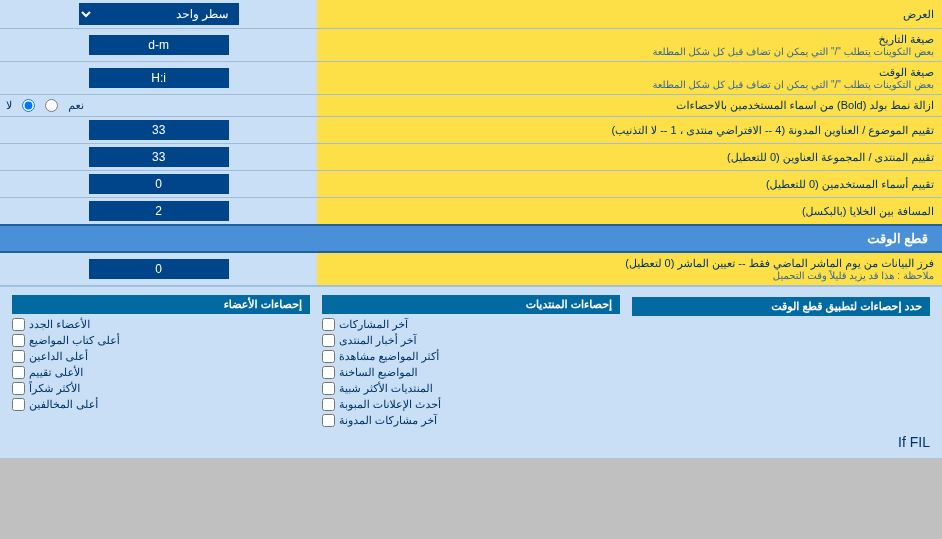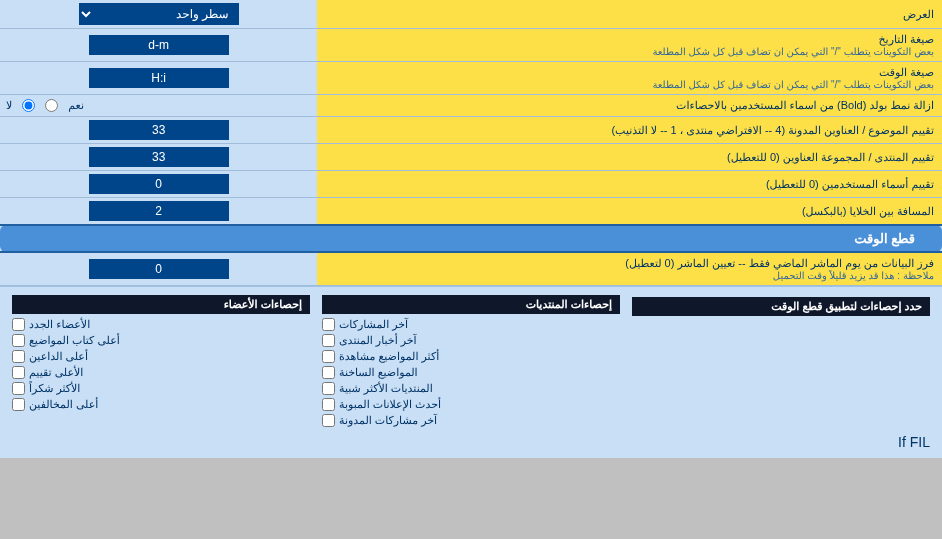--- a/index.html
+++ b/index.html
@@ -59,25 +59,24 @@
       padding: 3px 6px;
       font-size: 12px;
       width: 160px;
     }
 
     .section-divider {
       background: #4a90d9;
       color: #fff;
       font-weight: bold;
       text-align: right;
-      padding: 5px 27px;
+      padding: 5px 14px;
       font-size: 13px;
       border-top: 2px solid #2060a0;
       border-bottom: 2px solid #2060a0;
-      border-radius: 6px;
     }
 
     .radio-row {
       display: flex;
       align-items: center;
       justify-content: flex-end;
       gap: 10px;
     }
 
     .radio-label {
@@ -86,21 +85,21 @@
       text-align: right;
     }
 
     .bottom-section {
       background: #c9dff5;
       padding: 6px;
       border-top: 1px solid #a0c4e8;
     }
 
     .bottom-header {
-      background: #0f172a;
+      background: #0369a1;
       color: #fff;
       font-weight: bold;
       text-align: right;
       padding: 3px 8px;
       font-size: 11px;
       margin-bottom: 4px;
     }
 
     .checkboxes-container {
       display: flex;

